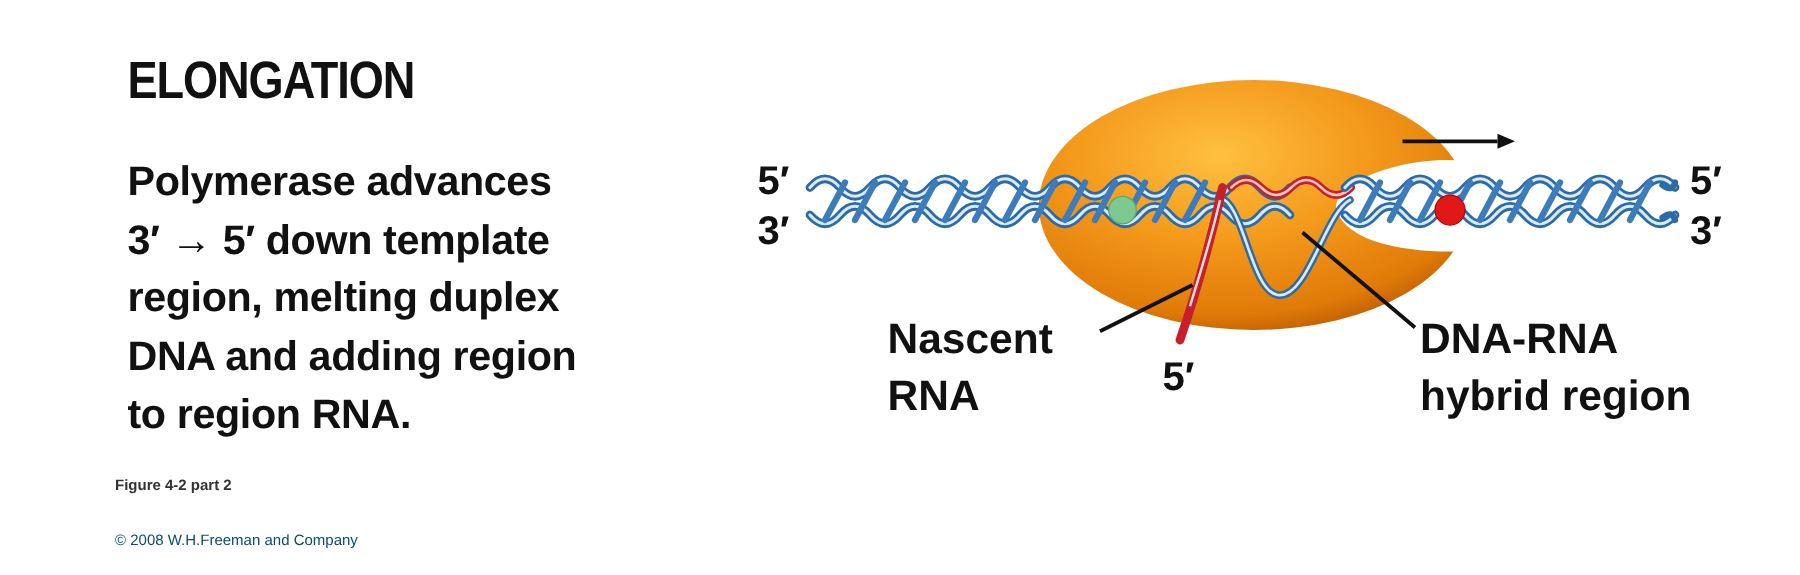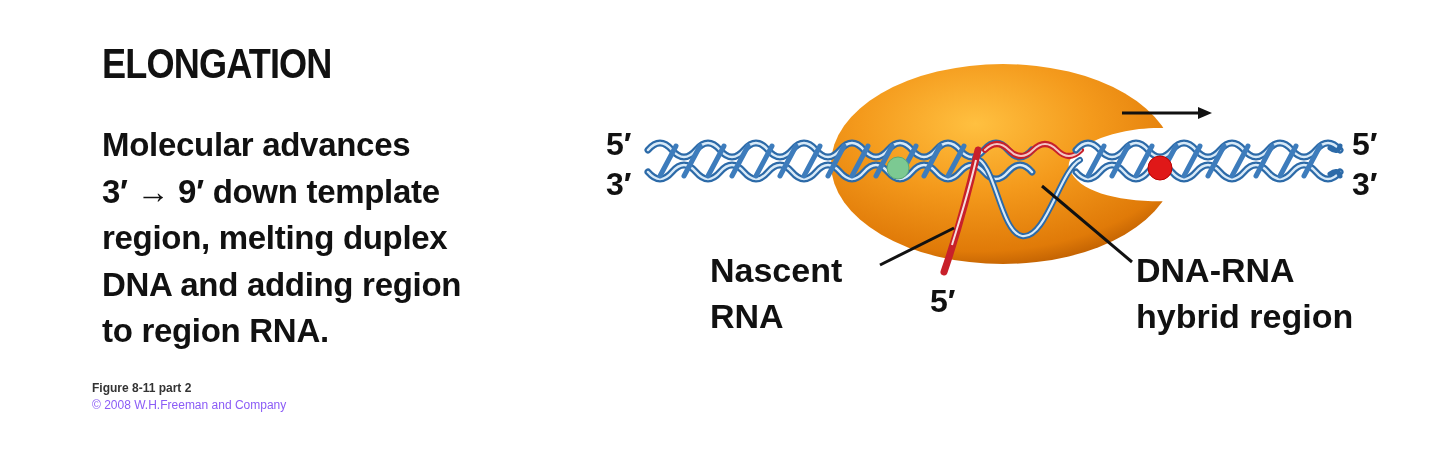--- a/index.html
+++ b/index.html
@@ -8,39 +8,39 @@
   .title { position: absolute; left: 102px; top: 40px; font-size: 42px; font-weight: bold;
            letter-spacing: -1px; transform: scaleX(0.86); transform-origin: left top;
            font-family: "Liberation Sans", sans-serif; }
   .desc { position: absolute; left: 102px; top: 122px; width: 460px; font-size: 33px;
           font-weight: bold; line-height: 46.5px; font-family: "Liberation Sans", sans-serif;
           letter-spacing: -0.3px; }
   .desc div { white-space: nowrap; }
   .credit { position: absolute; left: 92px; top: 380px; font-family: "Liberation Sans", sans-serif; }
   .credit .l1 { font-size: 12px; font-weight: bold; color: #333; line-height: 16px; }
   .credit .l2 { font-size: 12px; font-weight: bold; font-style: italic; color: #333; line-height: 18px; }
-  .credit .l3 { font-size: 12px; color: #8b5cf6; line-height: 18px; }
+  .credit .l3 { font-size: 12px; color: #0c4a6e; line-height: 18px; margin-top: 27px; }
   svg.diagram { position: absolute; left: 0; top: 0; }
   .lbl { font-family: "Liberation Sans", sans-serif; font-weight: bold; fill: #111; }
 </style>
 </head>
 <body>
 
 <div class="title">ELONGATION</div>
 
 <div class="desc">
-  <div>Molecular advances</div>
-  <div>3′ → 9′ down template</div>
+  <div>Polymerase advances</div>
+  <div>3′ → 5′ down template</div>
   <div>region, melting duplex</div>
   <div>DNA and adding region</div>
   <div>to region RNA.</div>
 </div>
 
 <div class="credit">
-  <div class="l1">Figure 8-11 part 2</div>
+  <div class="l1">Figure 4-2 part 2</div>
   <div class="l3">© 2008 W.H.Freeman and Company</div>
 </div>
 
 <svg class="diagram" width="1440" height="460" viewBox="0 0 1440 460">
   <defs>
     <radialGradient id="polyGrad" cx="0.42" cy="0.3" r="0.75">
       <stop offset="0" stop-color="#ffc040"></stop>
       <stop offset="0.45" stop-color="#f49a1c"></stop>
       <stop offset="0.85" stop-color="#e07a08"></stop>
       <stop offset="1" stop-color="#b85a00"></stop>

